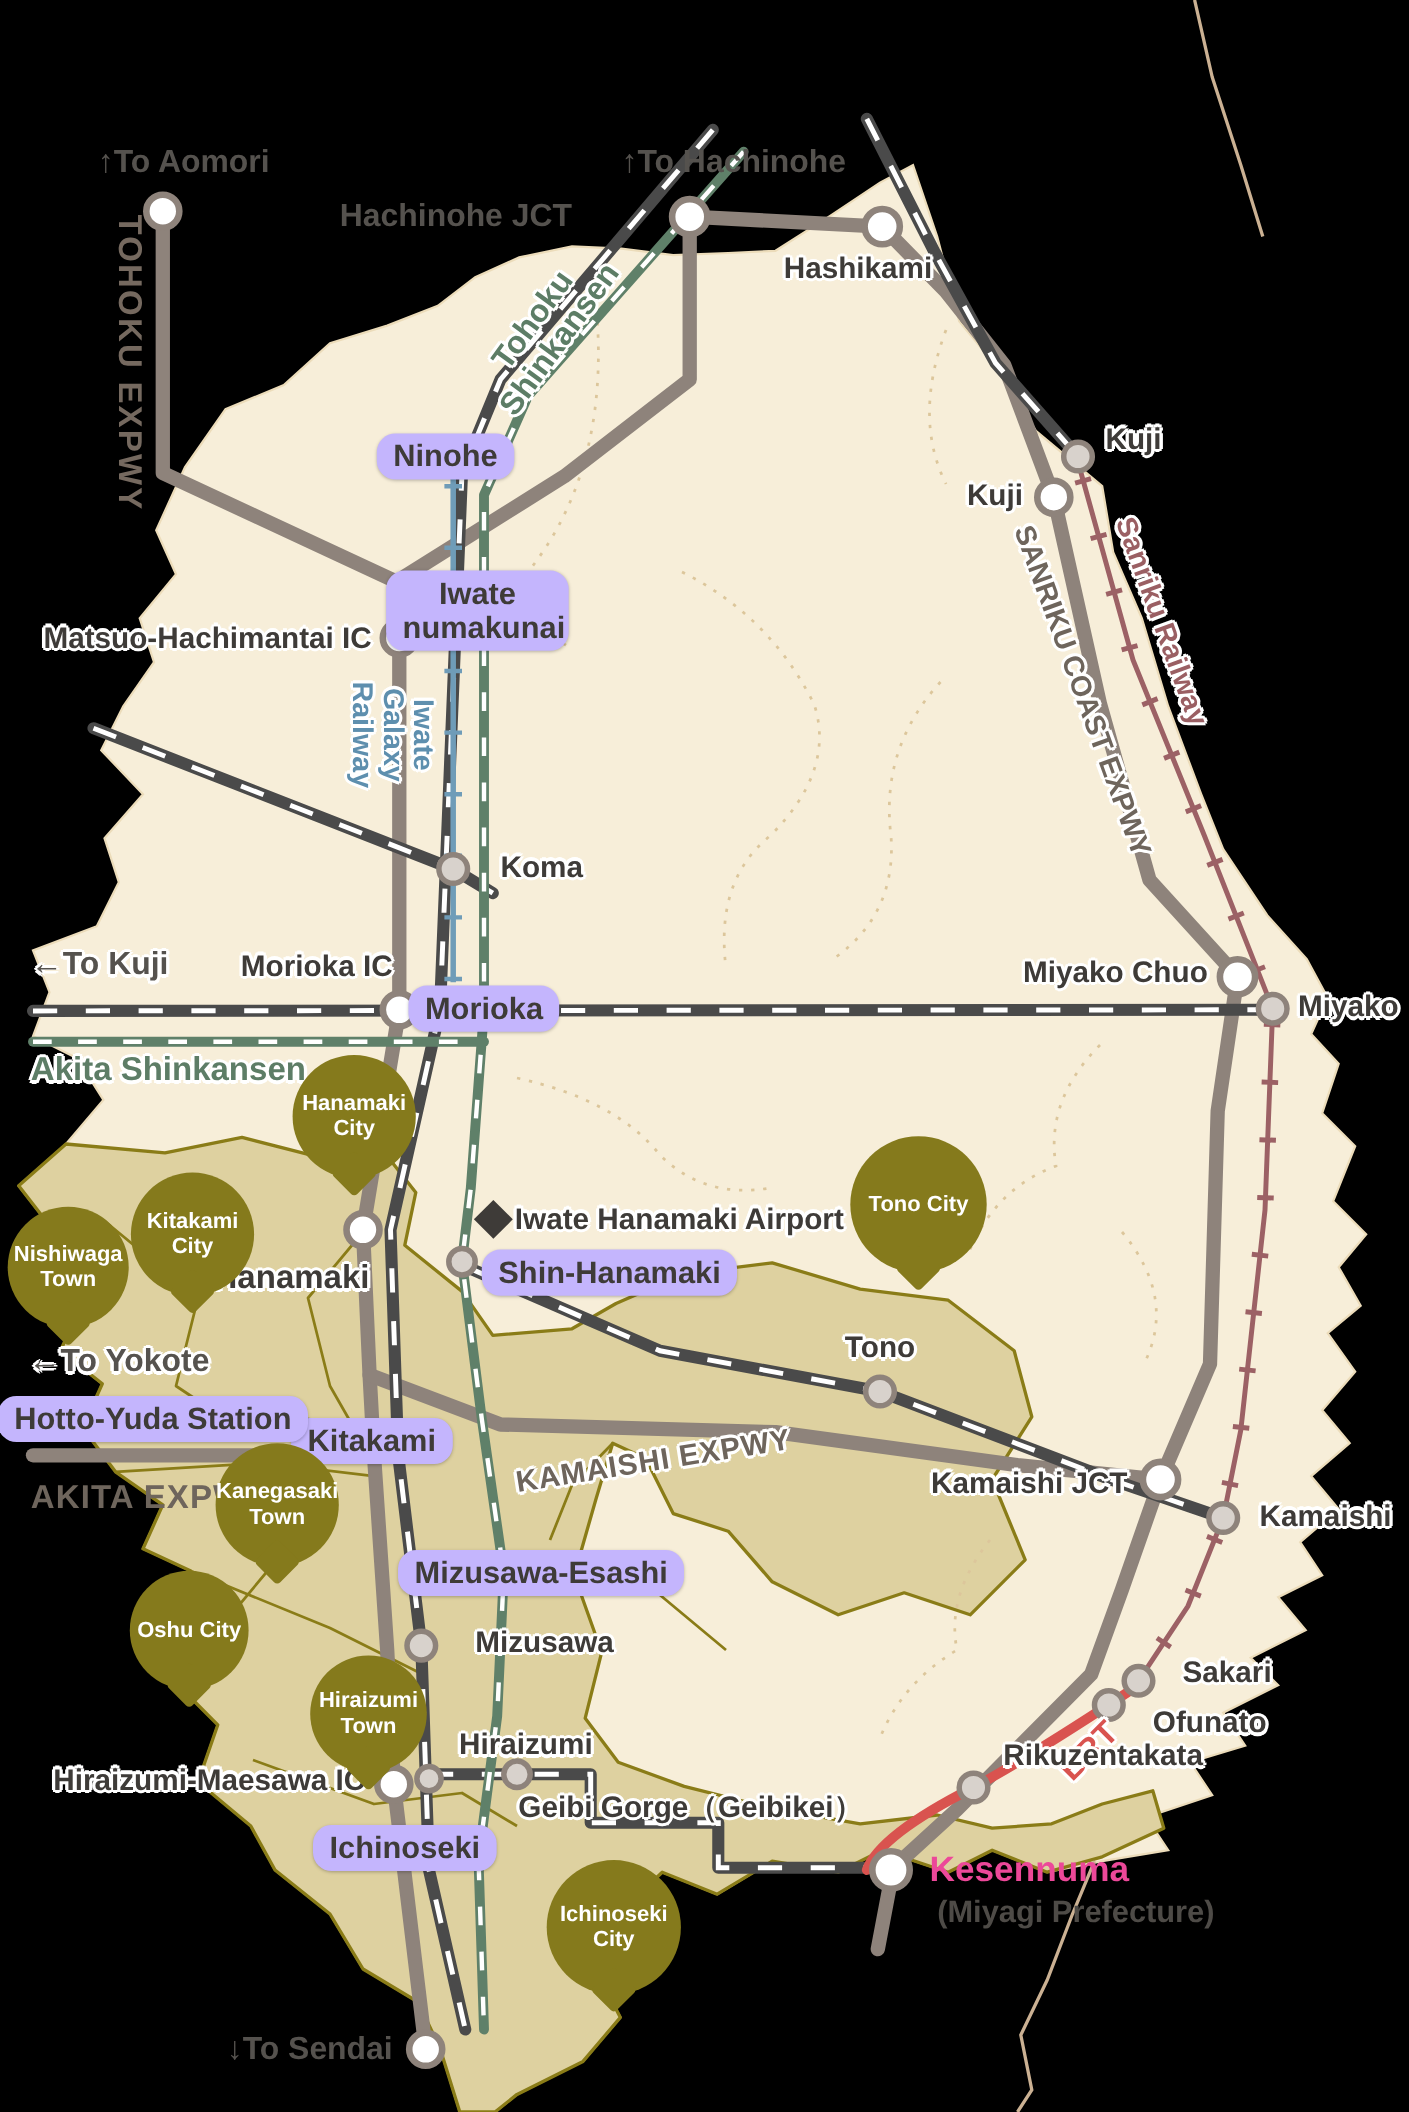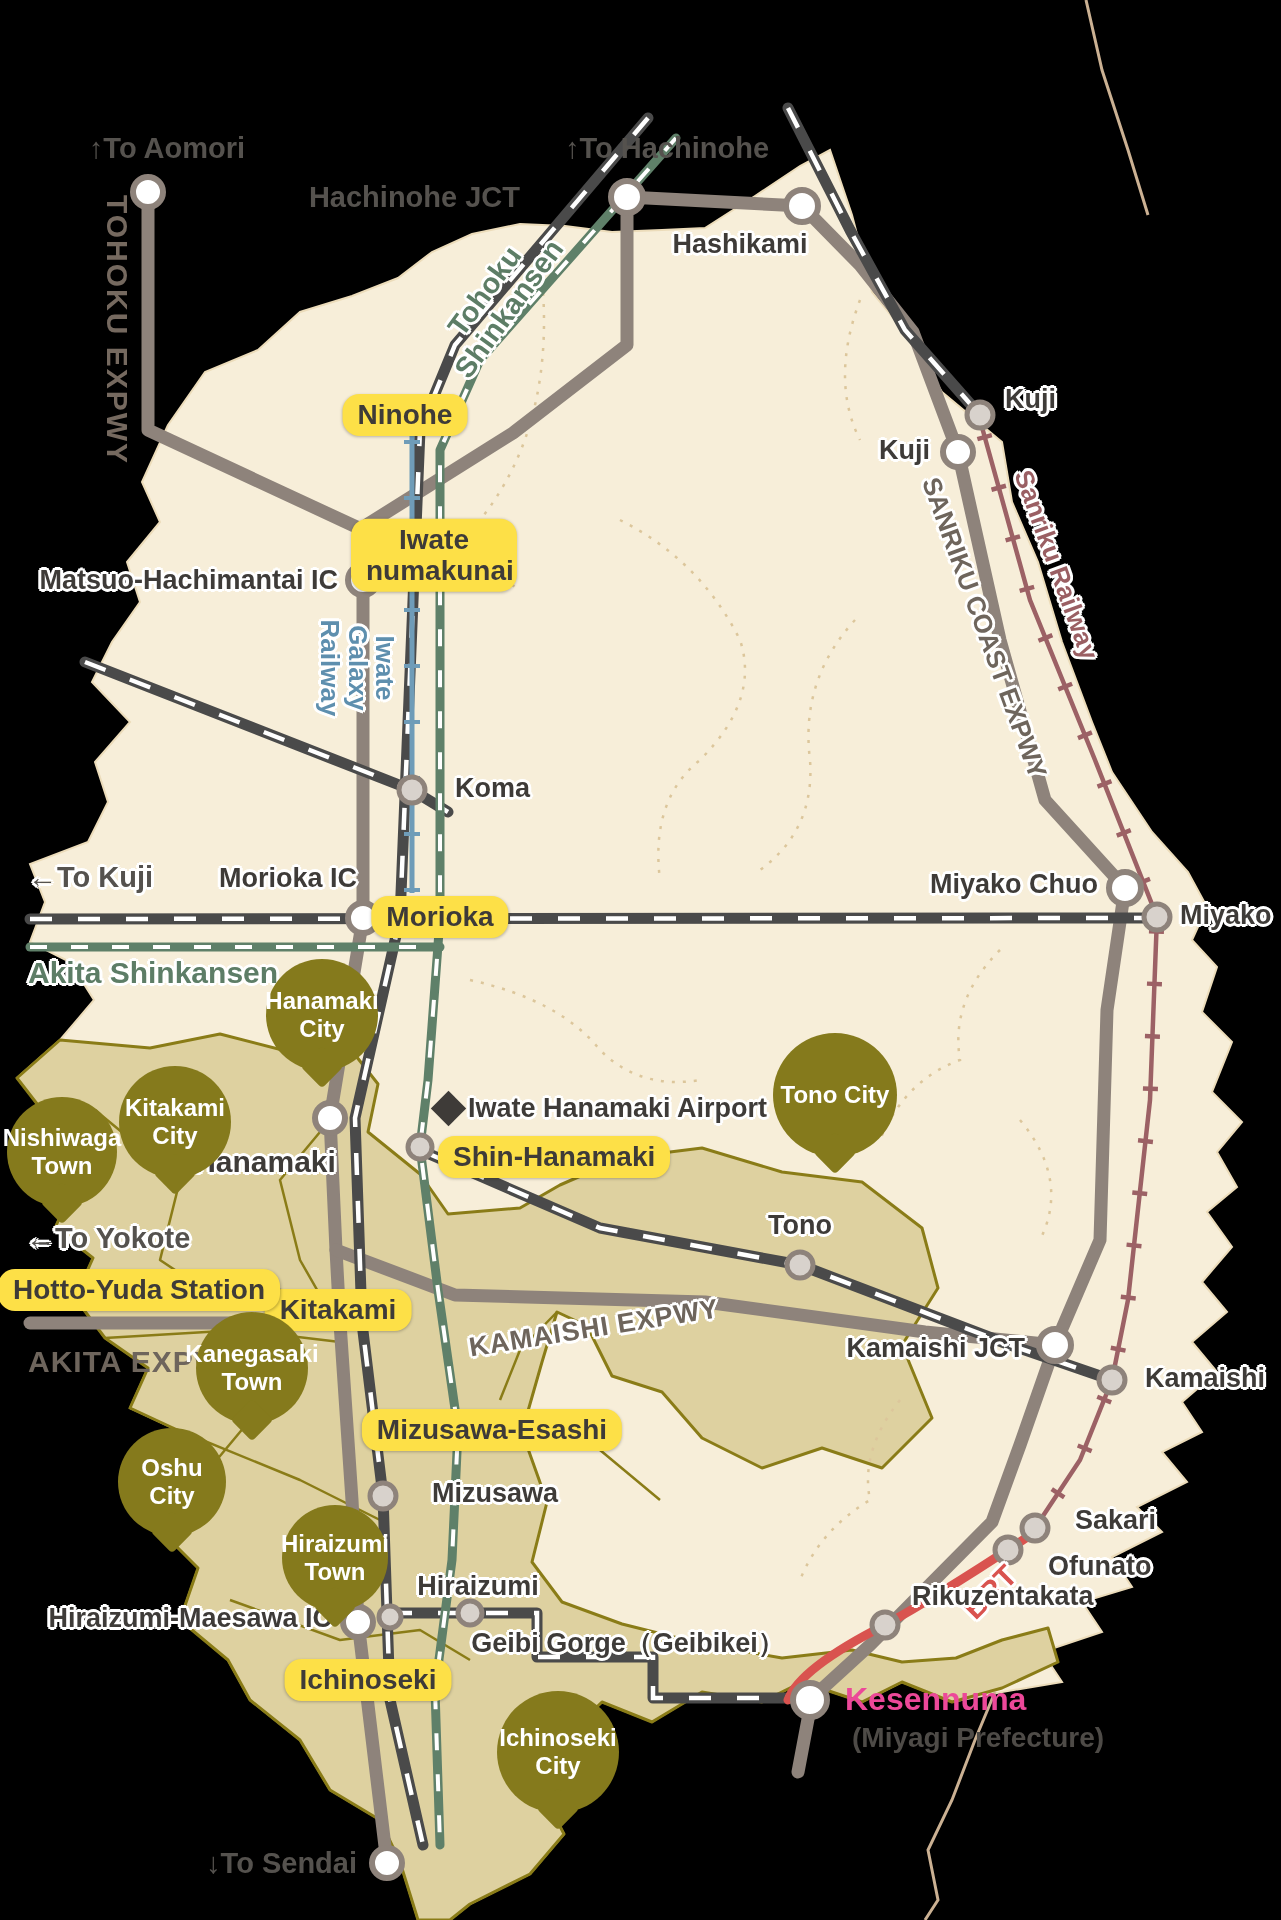--- a/index.html
+++ b/index.html
@@ -6,28 +6,28 @@
   .stage{position:relative;width:1281px;height:1920px;background:#000;overflow:hidden;
          font-family:"Liberation Sans","DejaVu Sans",sans-serif;}
   .stage svg{position:absolute;left:0;top:0;}
   .lbl{position:absolute;font-weight:bold;color:#3e3b38;font-size:27px;white-space:nowrap;line-height:1.05;}
   .out{text-shadow:-2px -2px 0 #fff,2px -2px 0 #fff,-2px 2px 0 #fff,2px 2px 0 #fff,
        -3px 0 0 #fff,3px 0 0 #fff,0 -3px 0 #fff,0 3px 0 #fff;}
   .c{transform:translate(-50%,-50%);}
   .l{transform:translate(0,-50%);}
   .r{transform:translate(-100%,-50%);}
   .dir{color:#55524e;font-size:29px;}
-  .pill{position:absolute;transform:translate(-50%,-50%);background:#fde047;border-radius:17px;
+  .pill{position:absolute;transform:translate(-50%,-50%);background:#c4b5fd;border-radius:17px;
         padding:5px 15px;font-size:28px;font-weight:bold;color:#3e3b38;white-space:nowrap;
         box-shadow:0 1px 3px rgba(0,0,0,.25);}
   .pill.wrap{white-space:normal;width:136px;text-align:center;line-height:1.12;}
   .pill.lft{transform:translate(0,-50%);}
   .badge{position:absolute;transform:translate(-50%,-50%);background:#857a1c;border-radius:50%;
          color:#fff;display:flex;align-items:center;justify-content:center;text-align:center;
-         font-weight:bold;font-size:24px;line-height:1.15;}
+         font-weight:bold;font-size:20px;line-height:1.15;}
   .badge i{position:absolute;bottom:-11px;left:50%;width:30px;height:30px;background:#857a1c;
          transform:translateX(-50%) rotate(45deg);border-radius:4px;z-index:-1;}
   .badge span{position:relative;z-index:1;padding:0 6px;}
 </style>
 </head>
 <body>
 
 <div class="stage">
 
 <svg width="1281" height="1920" viewBox="0 0 1281 1920">
@@ -178,21 +178,21 @@
 <div class="lbl c out" style="left:497px;top:300px;transform:translate(-50%,-50%) rotate(-54deg);color:#5d7d66;font-size:29px;width:170px;white-space:normal;text-align:center;">Tohoku Shinkansen</div>
 <div class="lbl c out" style="left:984px;top:628px;transform:translate(-50%,-50%) rotate(70deg);color:#6e655c;font-size:26px;">SANRIKU COAST EXPWY</div>
 <div class="lbl c out" style="left:1056px;top:565px;transform:translate(-50%,-50%) rotate(70deg);color:#9a5f63;font-size:26px;">Sanriku Railway</div>
 <div class="lbl c out" style="left:357px;top:668px;transform:translate(-50%,-50%) rotate(90deg);color:#5e8fae;font-size:26px;width:120px;white-space:normal;text-align:center;">Iwate Galaxy Railway</div>
 <div class="lbl l out" style="left:28px;top:973px;color:#5d7d66;font-size:30px;">Akita Shinkansen</div>
 <div class="lbl l" style="left:28px;top:1362px;color:#6e655c;font-size:30px;letter-spacing:1px;">AKITA EXPWY</div>
 <div class="lbl c out" style="left:594px;top:1328px;transform:translate(-50%,-50%) rotate(-9deg);color:#6e655c;font-size:27px;letter-spacing:1px;">KAMAISHI EXPWY</div>
 <div class="lbl c out" style="left:990px;top:1592px;transform:translate(-50%,-50%) rotate(-45deg);color:#d9534f;font-size:30px;">BRT</div>
 
 <div class="lbl r" style="left:520px;top:197px;color:#55524e;font-size:29px;">Hachinohe JCT</div>
-<div class="lbl c out" style="left:740px;top:244px;text-align:right;">Hashikami</div>
+<div class="lbl c out" style="left:780px;top:244px;text-align:right;">Hashikami</div>
 <div class="lbl l out" style="left:1005px;top:399px;">Kuji</div>
 <div class="lbl r out" style="left:930px;top:450px;">Kuji</div>
 <div class="lbl r out" style="left:338px;top:580px;">Matsuo-Hachimantai IC</div>
 <div class="lbl l out" style="left:455px;top:788px;">Koma</div>
 <div class="lbl r out" style="left:357px;top:878px;">Morioka IC</div>
 <div class="lbl r out" style="left:1098px;top:884px;">Miyako Chuo</div>
 <div class="lbl l out" style="left:1180px;top:915px;">Miyako</div>
 <div class="lbl c out" style="left:265px;top:1162px;font-size:30px;">Hanamaki</div>
 <div class="lbl l out" style="left:468px;top:1108px;">Iwate Hanamaki Airport</div>
 <div class="lbl c out" style="left:800px;top:1225px;">Tono</div>

